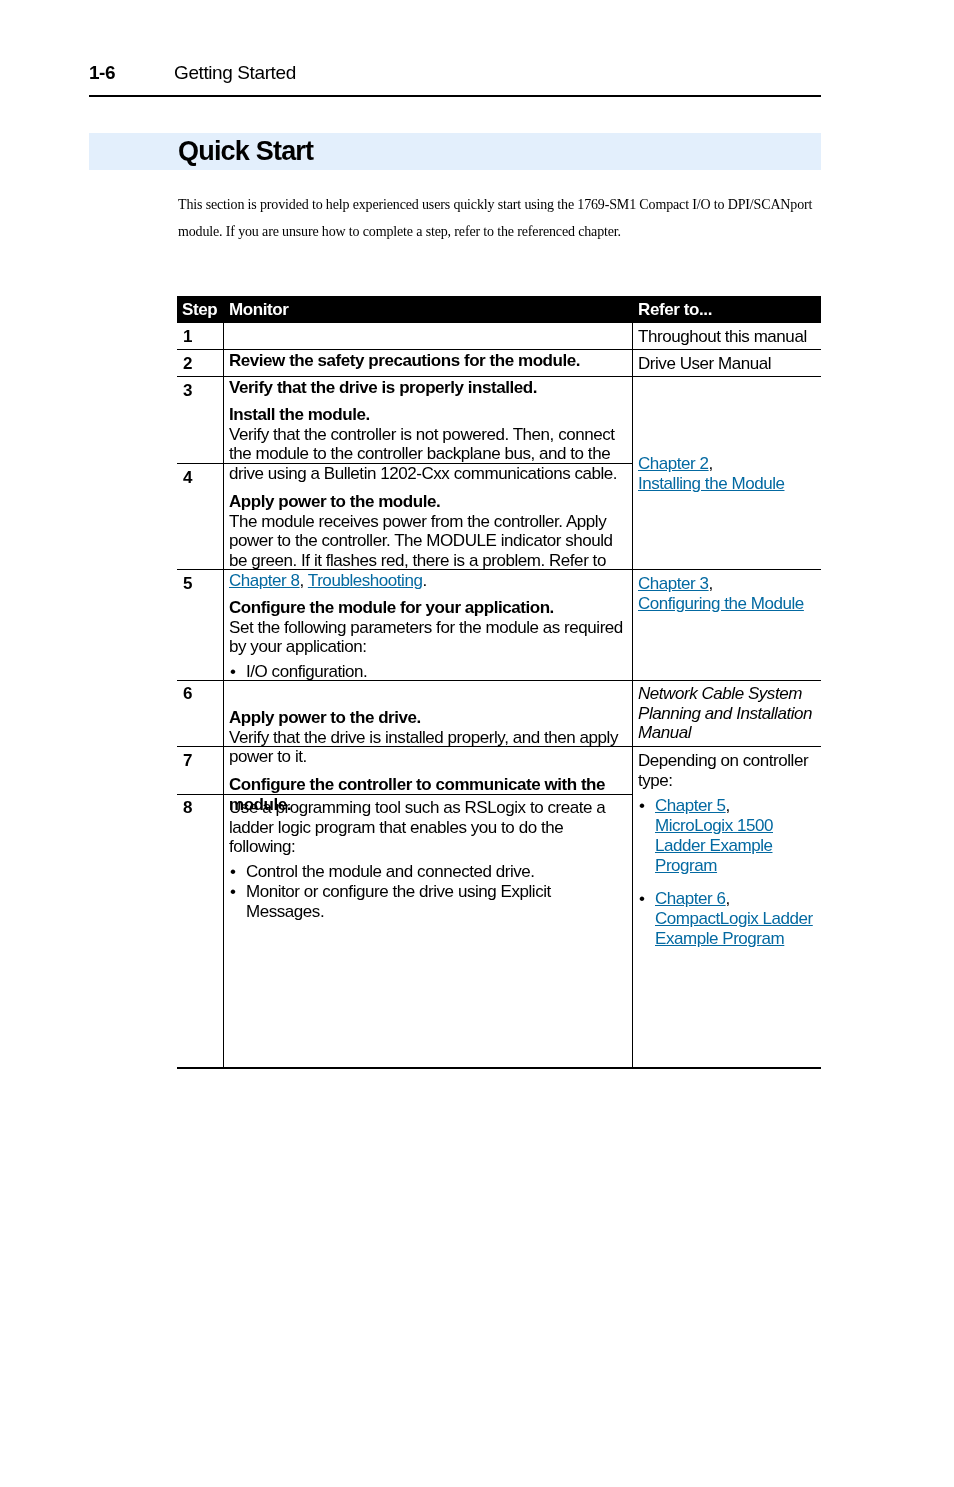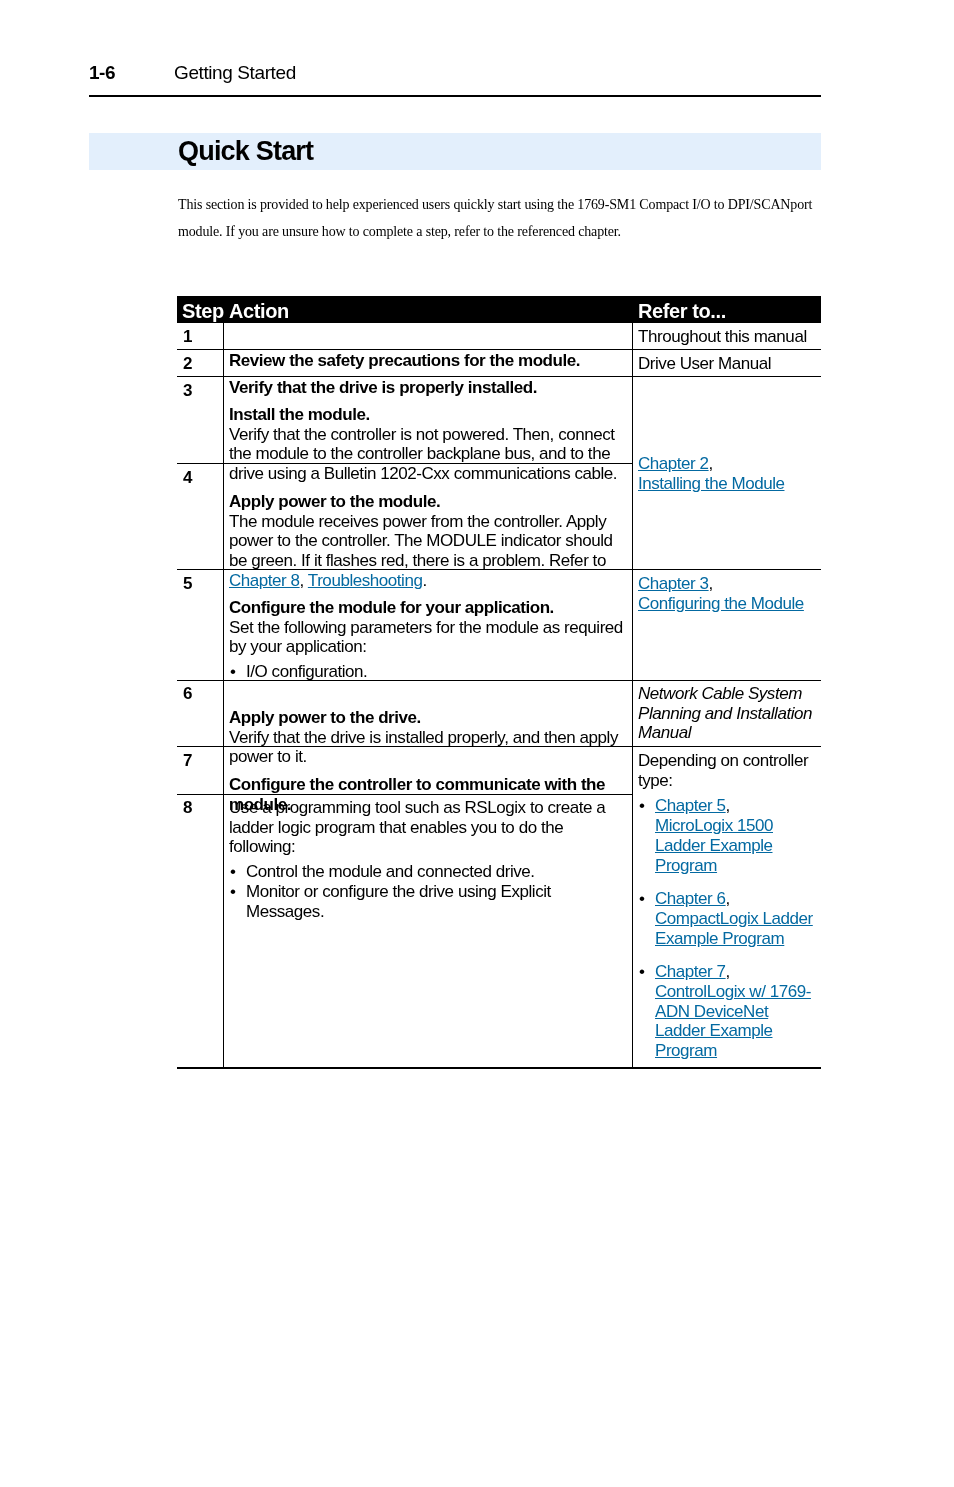--- a/index.html
+++ b/index.html
@@ -9,21 +9,21 @@
   .hdr-title { position:absolute; left:174px; top:62px; font-size:19px; letter-spacing:-0.4px; }
   .hdr-rule { position:absolute; left:89px; top:95px; width:732px; height:2px; background:#000; }
   .band { position:absolute; left:89px; top:133px; width:732px; height:37px; background:#e3effc; }
   .band-title { position:absolute; left:178px; top:133px; height:37px; line-height:37px;
                 font-size:27px; font-weight:bold; letter-spacing:-0.8px; }
   .intro { position:absolute; left:178px; top:191px; width:650px;
            font-family:"Liberation Serif", serif; font-size:14px; line-height:27px; letter-spacing:-0.15px; }
 
   .tbl { position:absolute; left:177px; top:296px; width:644px; }
   .th { position:absolute; top:0; height:27px; background:#000; color:#fff; left:0; width:644px; }
-  .th span { position:absolute; top:4px; font-size:20px; font-weight:bold; letter-spacing:-0.4px; }
+  .th span { position:absolute; top:4px; font-size:17px; font-weight:bold; letter-spacing:-0.4px; }
   .hl { position:absolute; height:1px; background:#000; }
   .vl { position:absolute; width:1px; background:#000; }
   .bottom-rule { position:absolute; left:0; width:644px; height:2px; background:#000; }
 
   .cell { position:absolute; font-size:17px; line-height:19.7px; letter-spacing:-0.45px; }
   .step { position:absolute; left:6px; font-size:17px; font-weight:bold; }
   .b { font-weight:bold;margin-top:24px; }
   .it { font-style:italic; }
   a.lnk { color:#0369a1; text-decoration:underline; }
   ul.bul { list-style:none; margin:5px 0 0 0; padding:0; }
@@ -42,21 +42,21 @@
 
 <div class="band"></div>
 <div class="band-title">Quick Start</div>
 
 <p class="intro" style="margin:0;">This section is provided to help experienced users quickly start using the 1769-SM1 Compact I/O to DPI/SCANport module. If you are unsure how to complete a step, refer to the referenced chapter.</p>
 
 <div class="tbl">
 
   <div class="th">
     <span style="left:5px;">Step</span>
-    <span style="left:52px;">Action</span>
+    <span style="left:52px;">Monitor</span>
     <span style="left:461px;">Refer to...</span>
   </div>
 
   <div class="vl" style="left:46px; top:27px; height:745px;"></div>
   <div class="vl" style="left:455px; top:27px; height:745px;"></div>
 
   <div class="hl" style="left:0; top:53px; width:644px;"></div>
   <div class="hl" style="left:0; top:80px; width:644px;"></div>
   <div class="hl" style="left:0; top:167px; width:456px;"></div>
   <div class="hl" style="left:0; top:273px; width:644px;"></div>
@@ -117,24 +117,20 @@
     <div>Depending on controller type:</div>
     <ul class="refs">
       <li>
         <a class="lnk" href="#">Chapter 5</a><span>,</span><br>
         <a class="lnk" href="#" style="display:inline-block; width:130px;">MicroLogix 1500 Ladder Example Program</a>
       </li>
       <li>
         <a class="lnk" href="#">Chapter 6</a><span>,</span><br>
         <a class="lnk" href="#" style="display:inline-block; width:165px;">CompactLogix Ladder Example Program</a>
       </li>
-      <li>
-        <a class="lnk" href="#">Chapter 7</a><span>,</span><br>
-        <a class="lnk" href="#" style="display:inline-block; width:160px;">ControlLogix w/ 1769-ADN DeviceNet Ladder Example Program</a>
-      </li>
     </ul>
   </div>
 
   <div class="step" style="top:502px;">8</div>
   <div class="cell" style="left:52px; top:502px; width:400px;">
     <div>Use a programming tool such as RSLogix to create a ladder logic program that enables you to do the following:</div>
     <ul class="bul">
       <li>Control the module and connected drive.</li>
       <li style="width:330px;">Monitor or configure the drive using Explicit Messages.</li>
     </ul>

